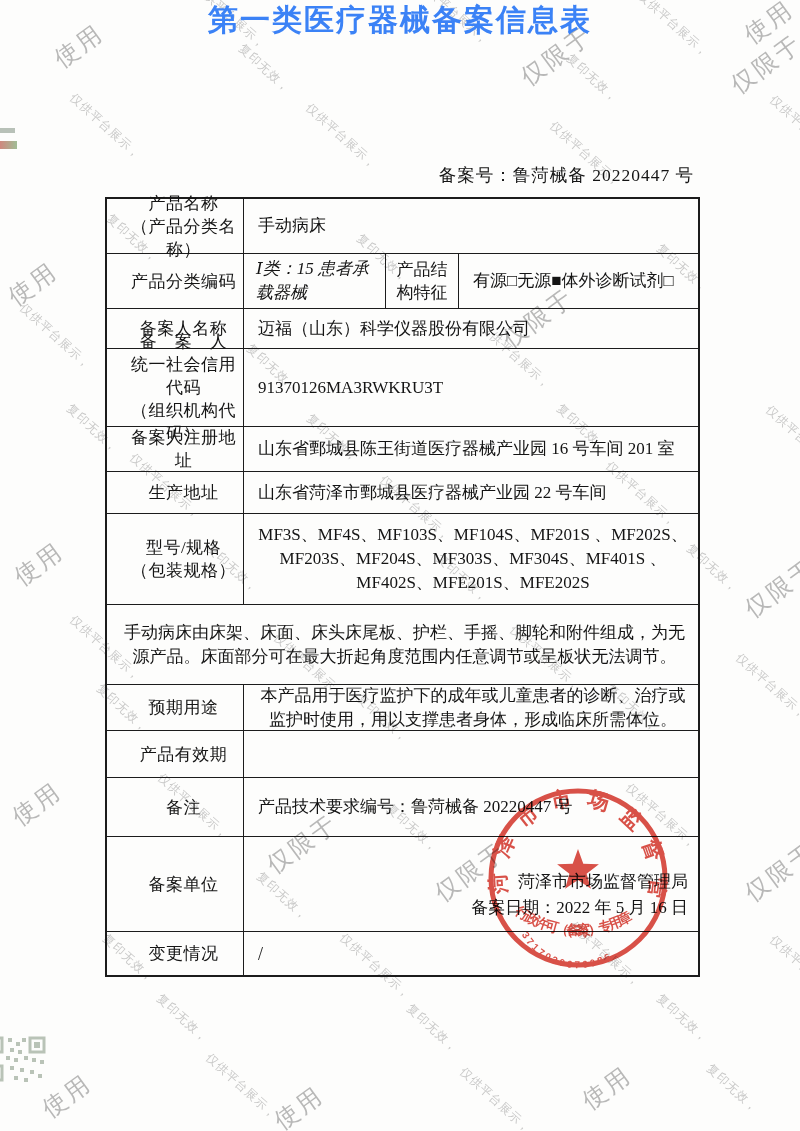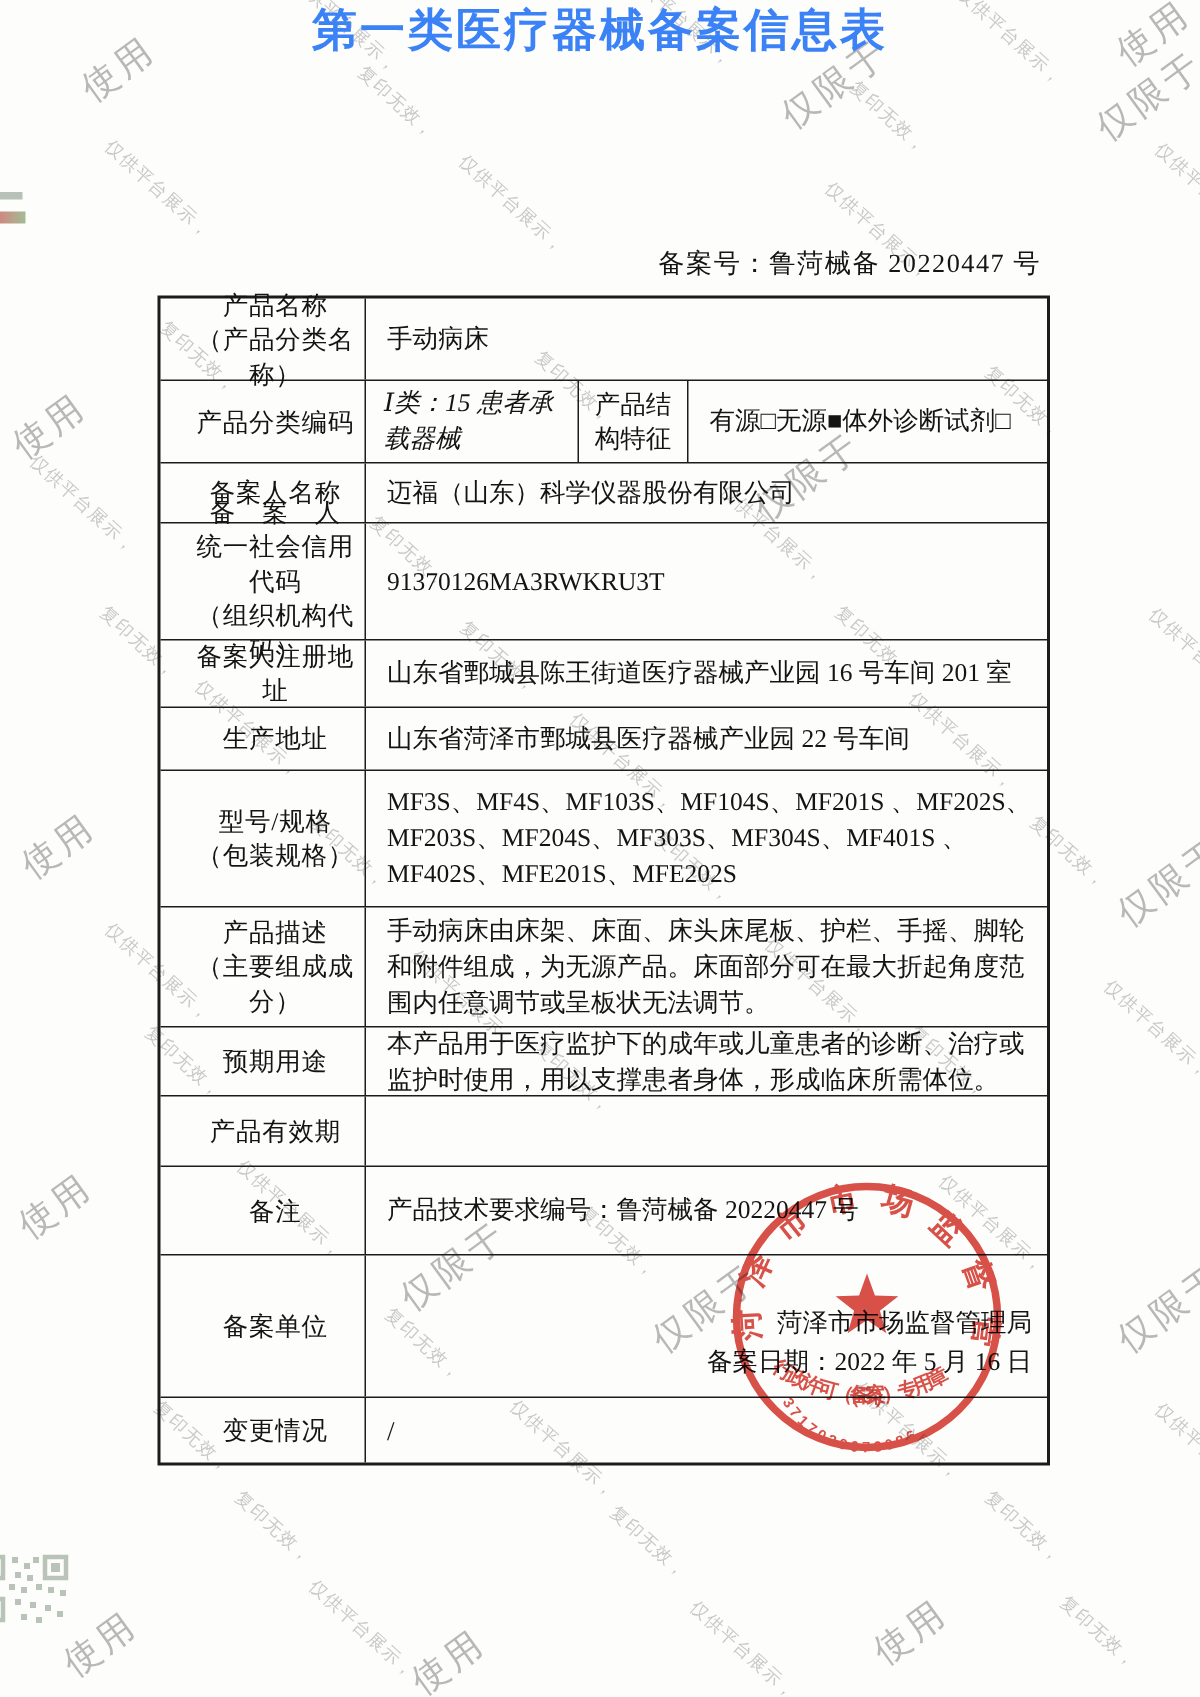--- a/index.html
+++ b/index.html
@@ -28,21 +28,21 @@
     position:absolute;left:105px;top:197px;width:595px;z-index:2;
     border:2px solid #1c1c1c;box-sizing:border-box;background:transparent;
   }
   .row{display:flex;border-bottom:1.5px solid #1c1c1c;box-sizing:border-box;}
   .row:last-child{border-bottom:none;}
   .cell{box-sizing:border-box;display:flex;flex-direction:column;justify-content:center;}
   .lbl{
     width:137px;flex:0 0 137px;border-right:1.5px solid #1c1c1c;
     text-align:center;font-size:17px;letter-spacing:0.5px;line-height:23px;align-items:center;padding-left:17px;
   }
-  .val{flex:1;font-size:17px;line-height:24px;padding:4px 10px 4px 14px;align-items:flex-start;}
+  .val{flex:1;font-size:17px;line-height:24px;padding:4px 10px 4px 14px;align-items:flex-start;text-align:center;}
   .val.center-v{justify-content:center;}
   .v1{width:142px;flex:0 0 142px;border-right:1.5px solid #1c1c1c;font-size:17px;line-height:24px;padding:4px 6px 4px 12px;font-style:italic;}
   .l2{width:73px;flex:0 0 73px;border-right:1.5px solid #1c1c1c;text-align:center;font-size:17px;line-height:23px;padding:2px 6px;}
   .unit-val{align-items:flex-end;justify-content:flex-end;text-align:right;padding:6px 10px 10px 14px;line-height:26px;}
   .slash{font-size:18px;}
   
   .stamp{position:absolute;left:483px;top:783px;width:190px;height:190px;z-index:3;
          opacity:0.88;mix-blend-mode:multiply;pointer-events:none;}
   
   .dash1{position:absolute;left:0;top:128px;width:15px;height:5px;background:#9aa79b;opacity:.7;z-index:2;}
@@ -166,24 +166,20 @@
 
     <div class="row" style="height:91px;">
       <div class="cell lbl">
         <span>型号/规格</span>
         <span>（包装规格）</span>
       </div>
       <div class="cell val center-v">MF3S、MF4S、MF103S、MF104S、MF201S 、MF202S、MF203S、MF204S、MF303S、MF304S、MF401S 、MF402S、MFE201S、MFE202S</div>
     </div>
 
     <div class="row" style="height:80px;">
-      <div class="cell lbl">
-        <span>产品描述</span>
-        <span>（主要组成成分）</span>
-      </div>
       <div class="cell val center-v">手动病床由床架、床面、床头床尾板、护栏、手摇、脚轮和附件组成，为无源产品。床面部分可在最大折起角度范围内任意调节或呈板状无法调节。</div>
     </div>
 
     <div class="row" style="height:46px;">
       <div class="cell lbl">预期用途</div>
       <div class="cell val center-v">本产品用于医疗监护下的成年或儿童患者的诊断、治疗或监护时使用，用以支撑患者身体，形成临床所需体位。</div>
     </div>
 
     <div class="row" style="height:47px;">
       <div class="cell lbl">产品有效期</div>

